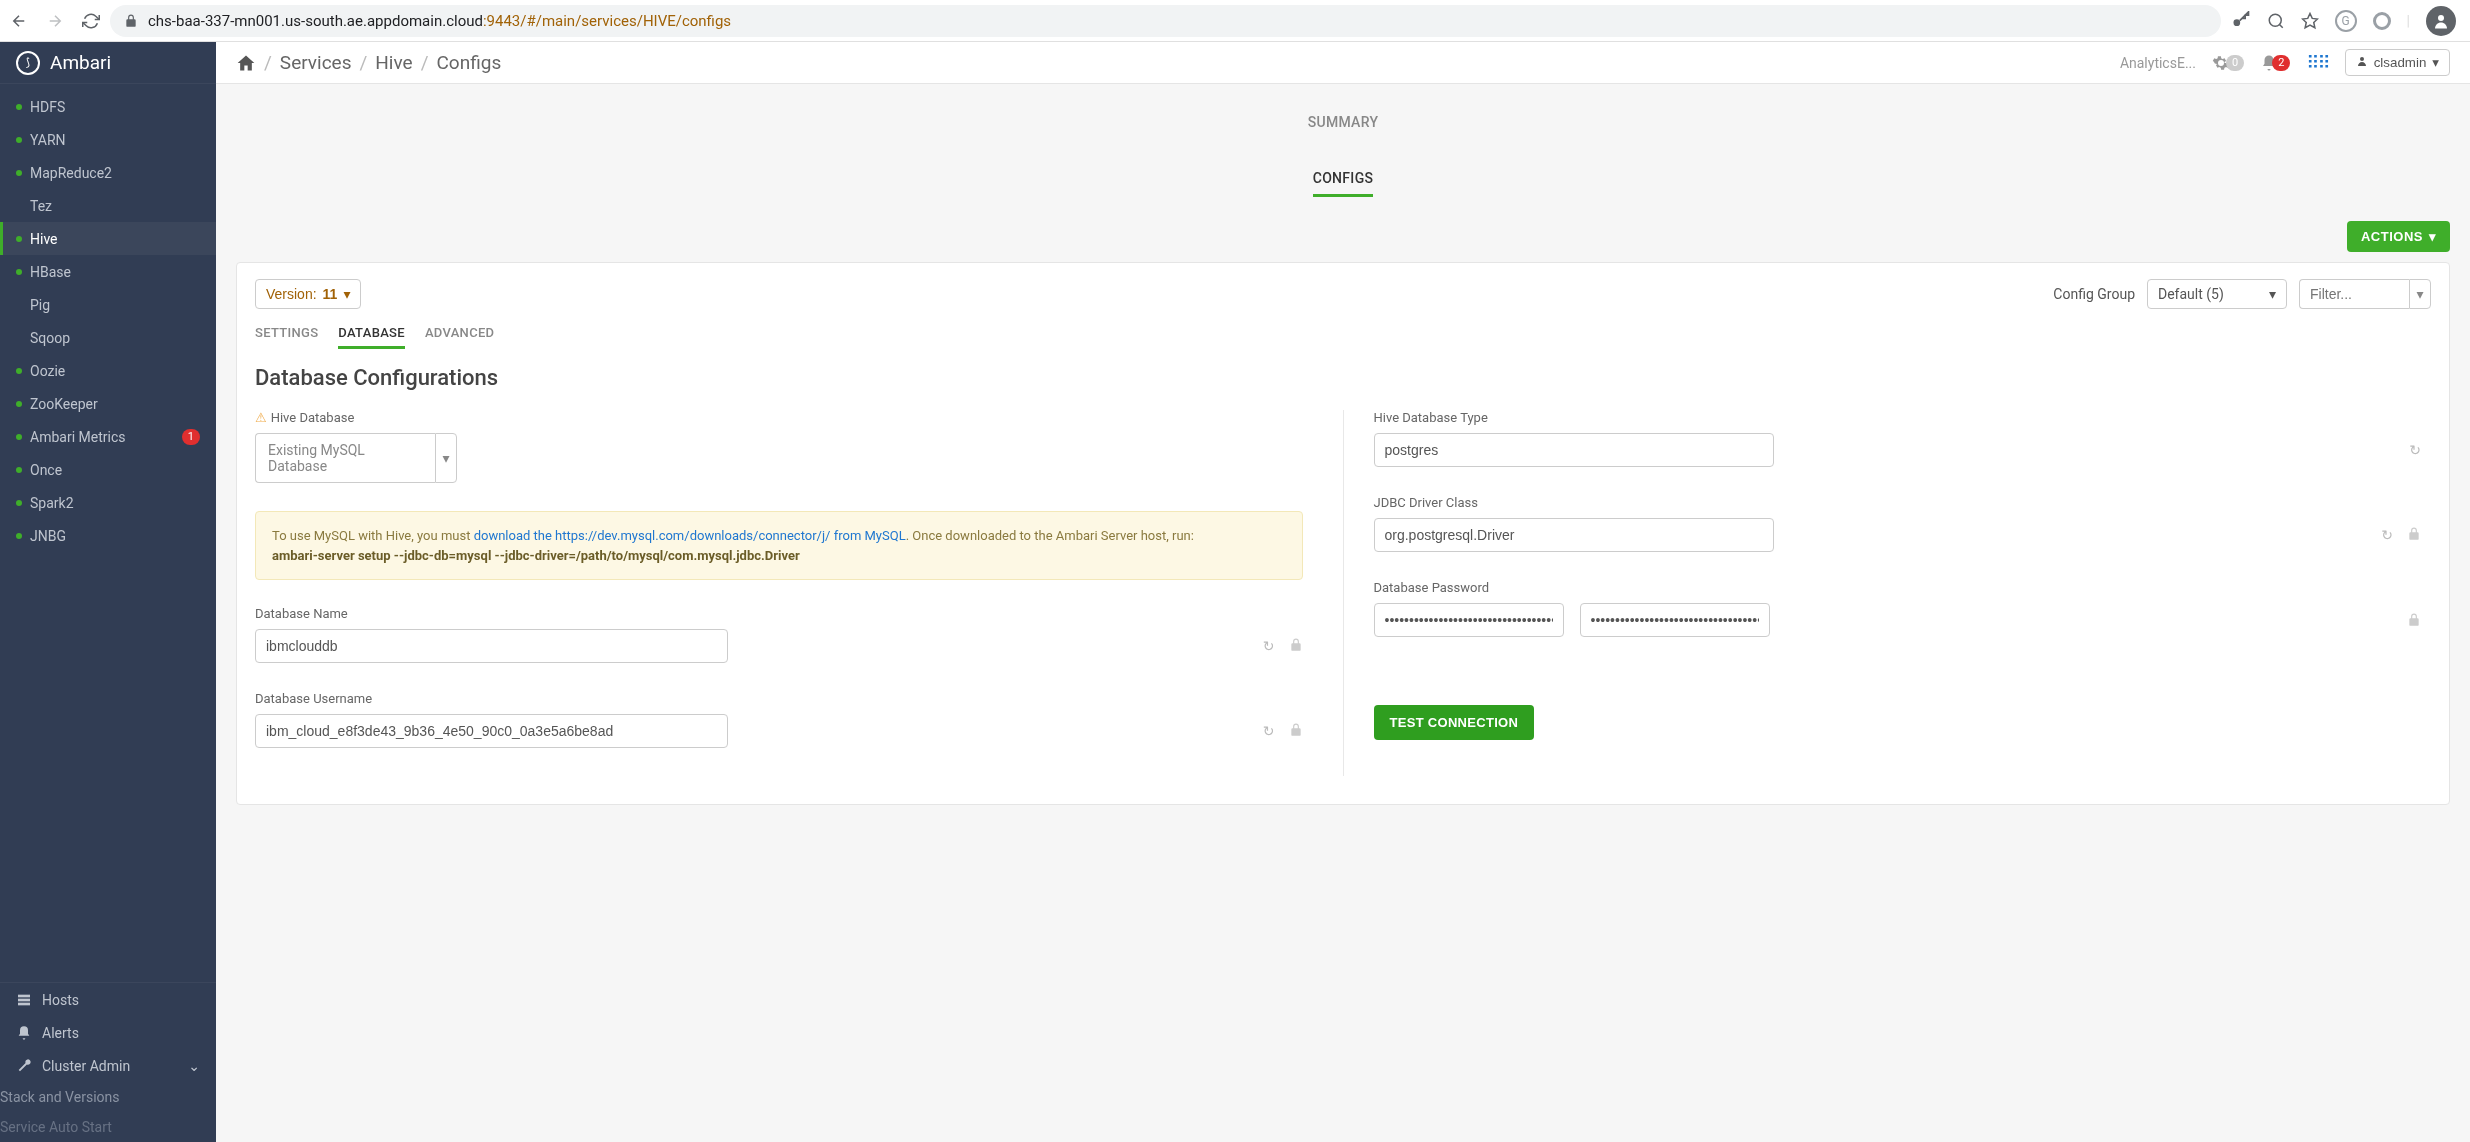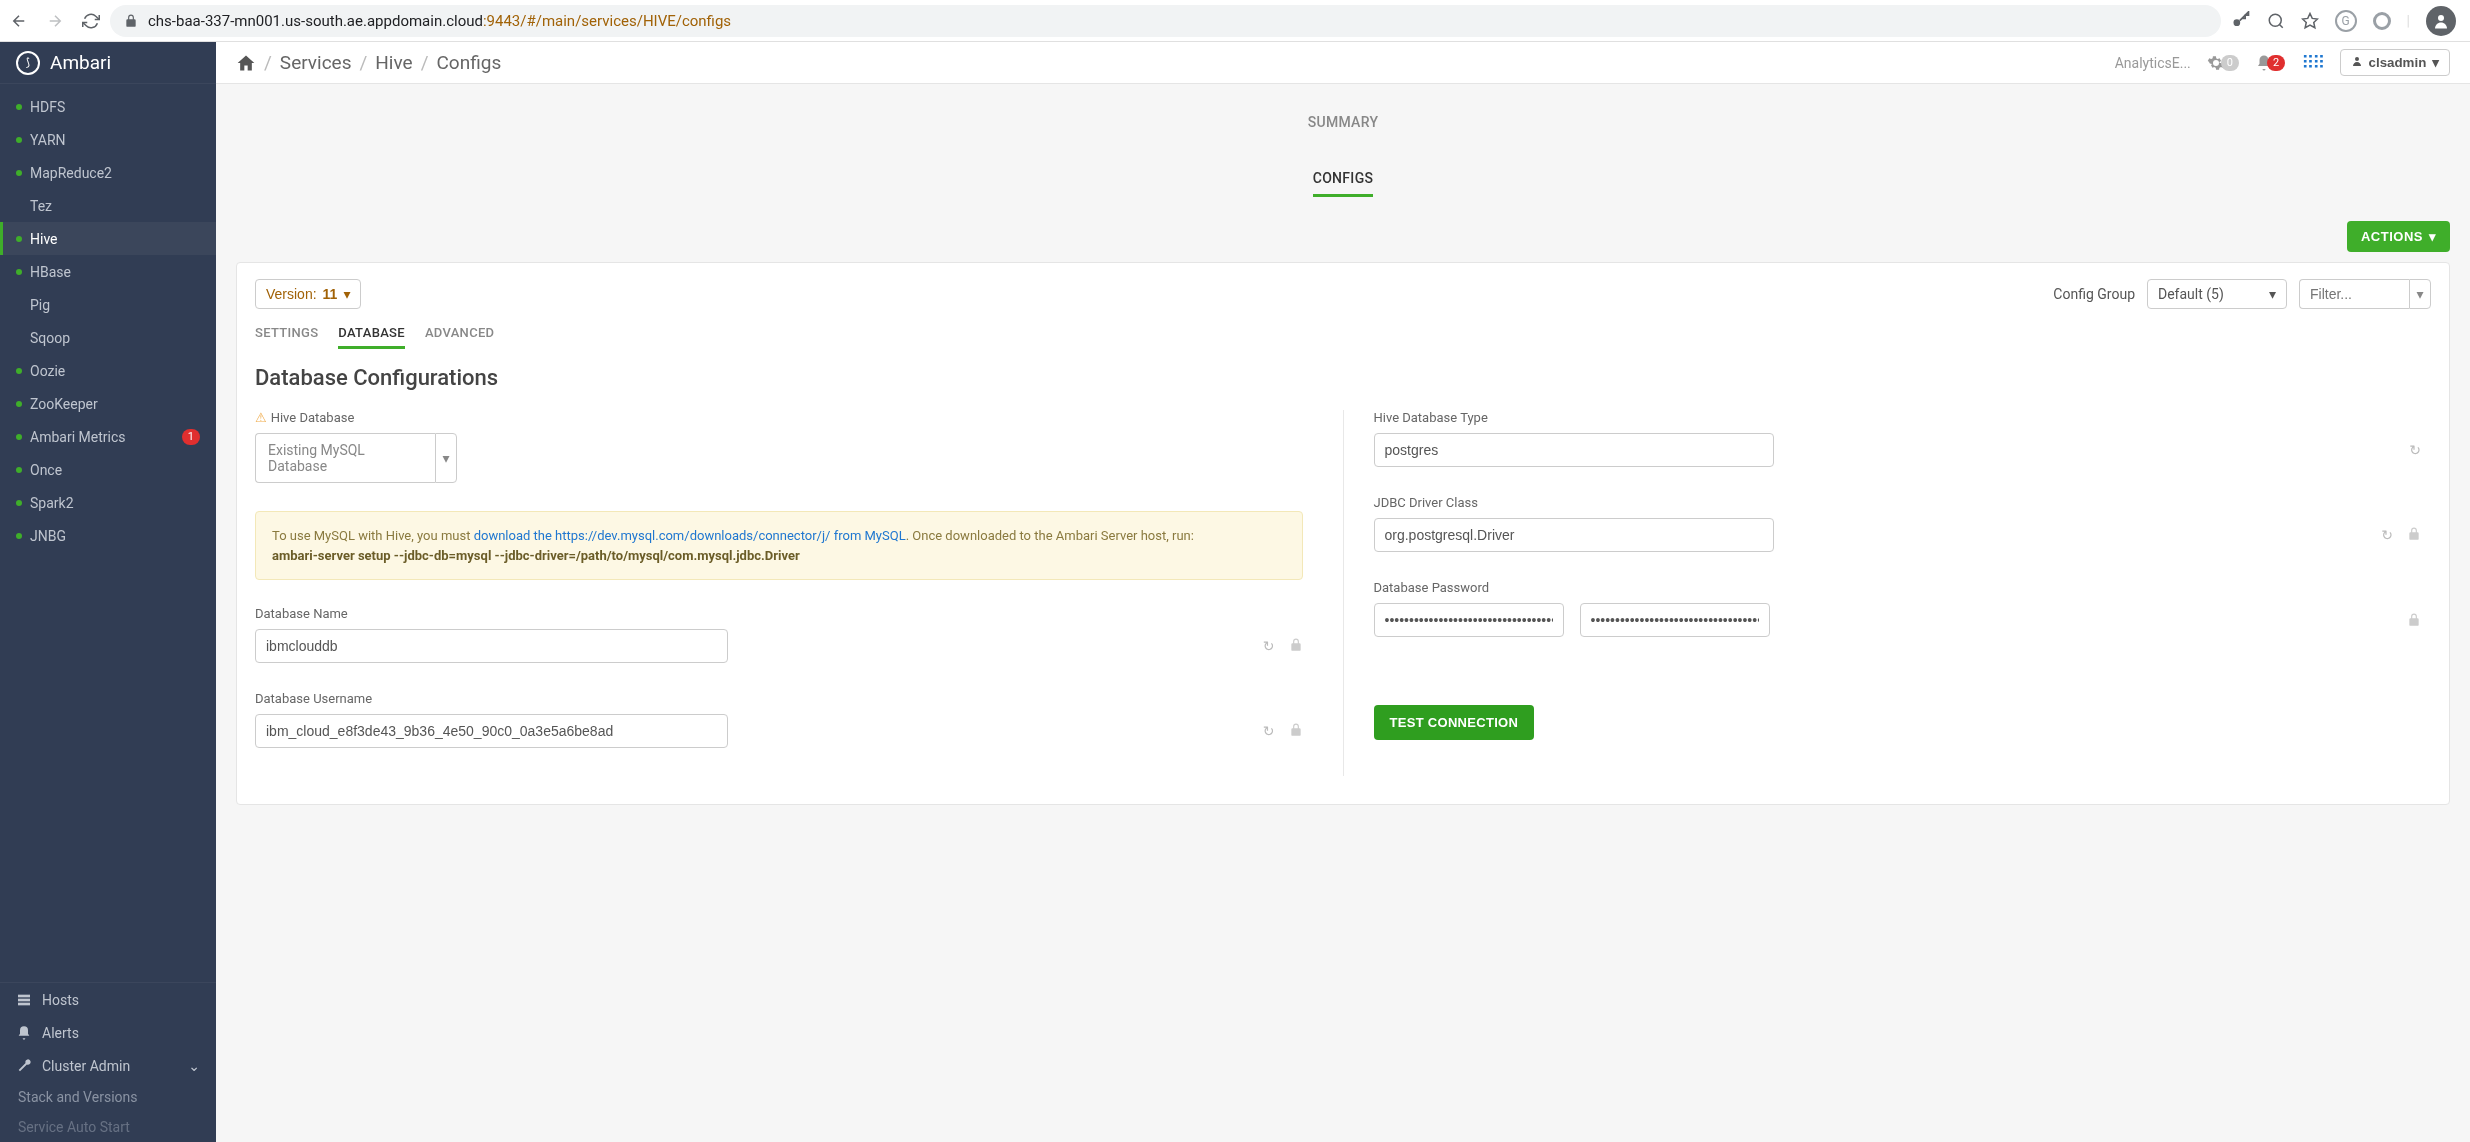--- a/index.html
+++ b/index.html
@@ -23,35 +23,35 @@
     .sidebar-header { height: 42px; display:flex; align-items:center; gap: 10px; padding: 0 16px; border-bottom: 1px solid rgba(255,255,255,0.05); color:#fff; font-size: 19px; }
     .ambari-logo { width: 24px; height: 24px; border: 2px solid #fff; border-radius: 50%; display:flex; align-items:center; justify-content:center; font-size:11px; }
     .sidebar-list { padding: 6px 0; flex:1; overflow:auto; }
     .sidebar-item { display:flex; align-items:center; height: 33px; padding: 0 16px 0 30px; position:relative; cursor:pointer; color:#bfc5cf; }
     .sidebar-item.active { background: #3b465b; color:#fff; }
     .sidebar-item.active::before { content:''; position:absolute; left:0; top:0; bottom:0; width:3px; background:#3fae2a; }
     .dot { width:6px; height:6px; border-radius:50%; background:#3fae2a; position:absolute; left:16px; }
     .badge-red { background:#e02f2f; color:#fff; border-radius: 9px; font-size:11px; padding: 0 6px; height:16px; line-height:16px; margin-left:auto; }
     .sidebar-lower { border-top: 1px solid rgba(255,255,255,0.05); }
     .sidebar-lower .sidebar-item { padding-left: 16px; gap: 10px; }
-    .sidebar-sub { padding-left: 18px; color:#8a93a3; height:30px; display:flex; align-items:center; }
+    .sidebar-sub { color:#8a93a3; height:30px; display:flex; align-items:center; }
     .chev { margin-left:auto; }
 
     
     .content { flex:1; background:#f6f6f6; overflow:auto; }
     .topbar { height: 42px; background:#fff; border-bottom:1px solid #e5e5e5; display:flex; align-items:center; padding: 0 20px; }
     .breadcrumb { display:flex; align-items:center; gap: 8px; font-size: 19px; color:#666; }
     .breadcrumb a { color:#666; text-decoration:none; }
     .breadcrumb .sep { color:#bbb; }
     .breadcrumb .current { color:#666; }
     .topbar-right { margin-left:auto; display:flex; align-items:center; gap: 16px; color:#888; }
     .gear-badge { background:#ccc; color:#fff; border-radius:10px; padding:0 6px; font-size:11px; height:16px; line-height:16px; margin-left:-4px; }
     .bell-badge { background:#e02f2f; color:#fff; border-radius:10px; padding:0 6px; font-size:11px; height:16px; line-height:16px; margin-left:-6px; }
     .grid-icon { color:#1f77d0; font-size:18px; letter-spacing:-2px; }
-    .user-btn { border:1px solid #ccc; border-radius:4px; padding:5px 10px; display:flex; align-items:flex-start; gap:6px; color:#555; background:#fff;font-weight:bold; }
+    .user-btn { border:1px solid #ccc; border-radius:4px; padding:5px 10px; display:flex; align-items:flex-start; gap:6px; color:#555; background:#fff; }
 
     .page { padding: 16px 20px 40px; }
     .tabs-row { display:flex; align-items:center; gap: 24px; padding: 6px 0 10px; flex-direction: column; }
     .tab { font-size: 14px; font-weight:500; color:#888; padding: 8px 0; cursor:pointer; letter-spacing:.3px; }
     .tab.active { color:#333; border-bottom: 3px solid #3fae2a; }
     .actions-btn { margin-left:auto; background:#3fae2a; color:#fff; border:none; border-radius:4px; padding: 8px 14px; font-size:13px; font-weight:600; letter-spacing:.5px; display:flex; align-items:center; gap:6px; }
 
     .panel { background:#fff; border:1px solid #e5e5e5; border-radius:4px; padding: 16px 18px 28px; }
     .panel-controls { display:flex; align-items:center; gap: 12px; margin-bottom: 10px; }
     .btn-outline { border:1px solid #ccc; background:#fff; border-radius:4px; padding: 6px 10px; display:flex; align-items:center; gap:6px; color:#a16207; font-size:14px; }

